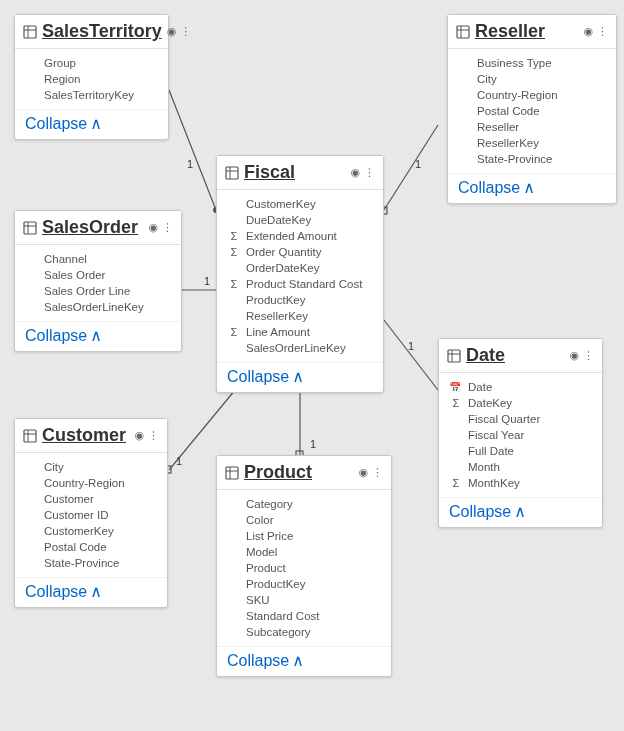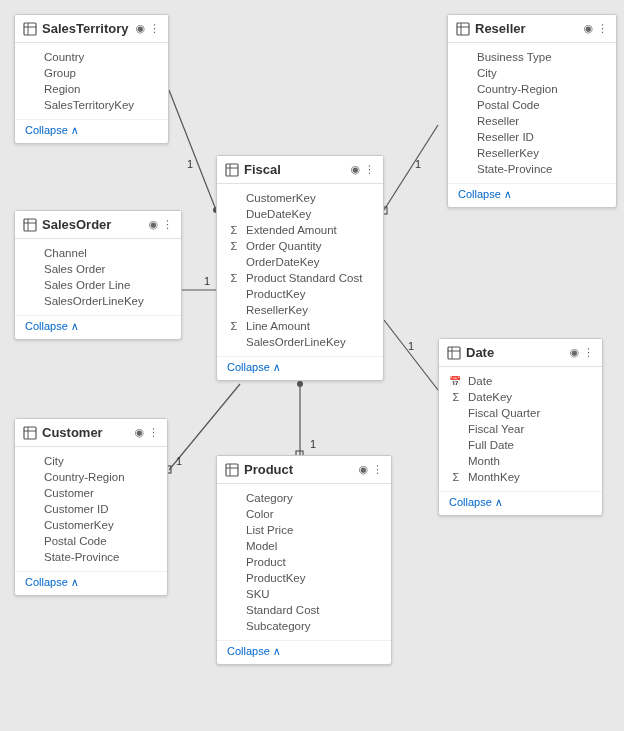--- a/index.html
+++ b/index.html
@@ -36,23 +36,24 @@
     .table-icon {
       width: 14px;
       height: 14px;
       display: inline-flex;
       align-items: center;
       justify-content: center;
       flex-shrink: 0;
     }
     .table-title {
       font-weight: 600;
-      font-size: 13px;
+      font-size: 18px;
       color: #333;
       flex: 1;
+      text-decoration: underline;
     }
     .header-actions {
       display: flex;
       gap: 4px;
       align-items: center;
     }
     .action-icon {
       color: #666;
       font-size: 11px;
       cursor: pointer;
@@ -80,25 +81,25 @@
     }
     .field-icon.calendar {
       color: #555;
     }
     .field-name {
       color: #555;
     }
     .table-footer {
       padding: 4px 10px 6px;
       color: #0066cc;
-      font-size: 11px;
+      font-size: 16px;
       cursor: pointer;
       border-top: 1px solid #f0f0f0;
       display: flex;
-      align-items: flex-start;
+      align-items: center;
       gap: 3px;
     }
     
     .connector-svg {
       position: absolute;
       top: 0;
       left: 0;
       width: 624px;
       height: 731px;
       pointer-events: none;
@@ -153,24 +154,20 @@
       </span>
       <span class="table-title">SalesTerritory</span>
       <div class="header-actions">
         <span class="action-icon">◉</span>
         <span class="action-icon">⋮</span>
       </div>
     </div>
     <div class="table-body">
       <div class="field-row">
           <span class="field-icon"></span>
-          <span class="field-name">Country</span>
-        </div>
-      <div class="field-row">
-          <span class="field-icon"></span>
           <span class="field-name">Group</span>
         </div>
       <div class="field-row">
           <span class="field-icon"></span>
           <span class="field-name">Region</span>
         </div>
       <div class="field-row">
           <span class="field-icon"></span>
           <span class="field-name">SalesTerritoryKey</span>
         </div>
@@ -311,24 +308,20 @@
           <span class="field-icon"></span>
           <span class="field-name">Country-Region</span>
         </div>
       <div class="field-row">
           <span class="field-icon"></span>
           <span class="field-name">Postal Code</span>
         </div>
       <div class="field-row">
           <span class="field-icon"></span>
           <span class="field-name">Reseller</span>
-        </div>
-      <div class="field-row">
-          <span class="field-icon"></span>
-          <span class="field-name">Reseller ID</span>
         </div>
       <div class="field-row">
           <span class="field-icon"></span>
           <span class="field-name">ResellerKey</span>
         </div>
       <div class="field-row">
           <span class="field-icon"></span>
           <span class="field-name">State-Province</span>
         </div>
     </div>

